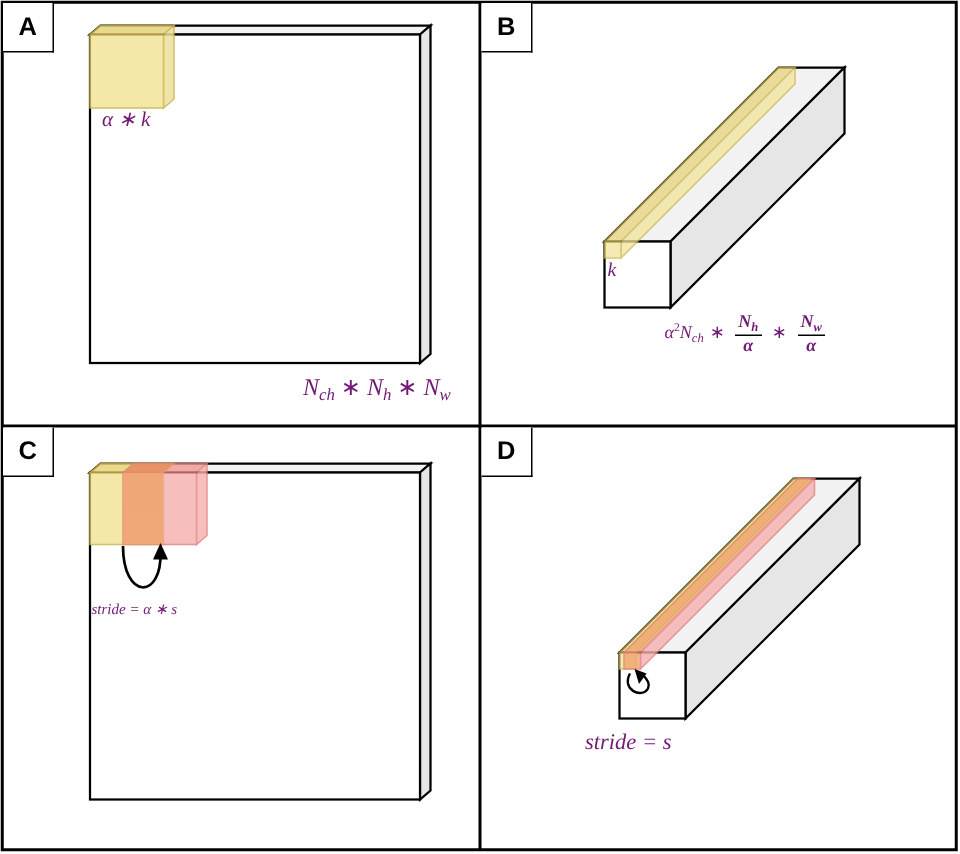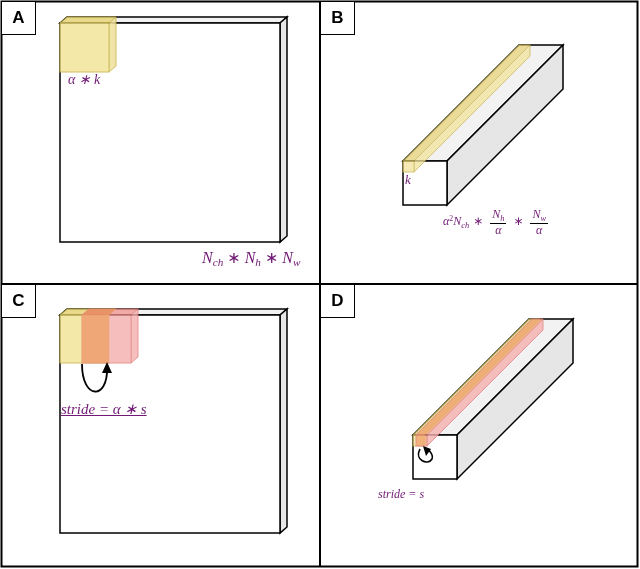--- a/index.html
+++ b/index.html
@@ -17,21 +17,21 @@
   }
   .math {
     position: absolute;
     font-family: "Liberation Serif", serif;
     font-style: italic;
     color: #701a75;
     white-space: nowrap;
   }
   .math sub { font-size: 70%; vertical-align: -0.3em; }
   .math sup { font-size: 65%; vertical-align: 0.6em; }
-  .frac { display: inline-block; vertical-align: middle; text-align: center; margin: 0 3px; }
+  .frac { display: inline-block; vertical-align: middle; text-align: center; margin: 0 3px; font-weight: bold; }
   .frac .num { display: block; border-bottom: 1px solid #000; padding: 0 2px; line-height: 1.1; }
   .frac .den { display: block; line-height: 1.1; }
   .op { font-style: normal; margin: 0 4px; }
 </style>
 </head>
 <body>
 
 <svg id="figure" width="640" height="569" viewBox="0 0 640 569" xmlns="http://www.w3.org/2000/svg">
 
   <rect x="1.5" y="1.5" width="636" height="565" fill="none" stroke="#000" stroke-width="2"></rect>
@@ -108,15 +108,15 @@
 <div class="math" style="left:68px; top:71px; font-size:14px;">α ∗ k</div>
 <div class="math" style="left:202px; top:248px; font-size:16px;">
   <span>N</span><sub>ch</sub><span class="op">∗</span><span>N</span><sub>h</sub><span class="op">∗</span><span>N</span><sub>w</sub>
 </div>
 
 <div class="math" style="left:405px; top:172px; font-size:13px;">k</div>
 <div class="math" style="left:443px; top:208px; font-size:12px;">
   <span>α</span><sup style="font-style:normal;">2</sup><span>N</span><sub>ch</sub><span class="op">∗</span><span class="frac"><span class="num"><span>N</span><sub>h</sub></span><span class="den">α</span></span><span class="op">∗</span><span class="frac"><span class="num"><span>N</span><sub>w</sub></span><span class="den">α</span></span>
 </div>
 
-<div class="math" style="left:61px; top:400px; font-size:15px;text-decoration:underline;">stride = α ∗ s</div>
+<div class="math" style="left:61px; top:400px; font-size:10px;">stride = α ∗ s</div>
 
-<div class="math" style="left:378px; top:487px; font-size:12px;">stride = s</div>
+<div class="math" style="left:390px; top:487px; font-size:15px;">stride = s</div>
 
 </body></html>

